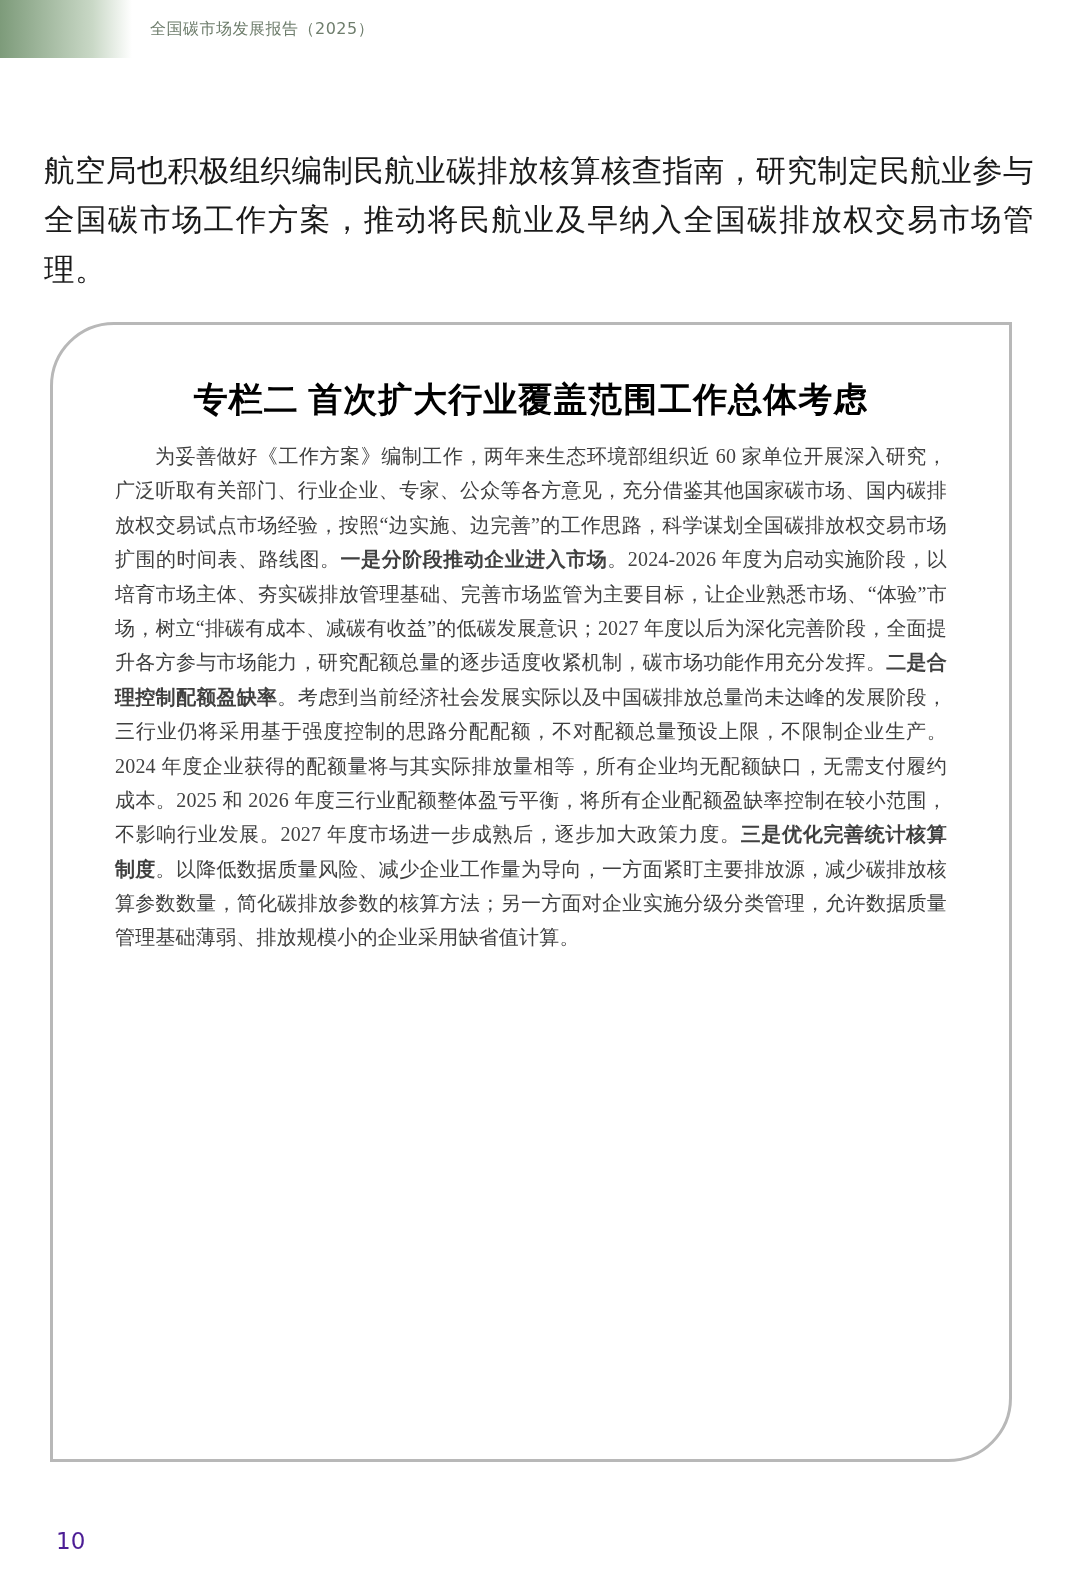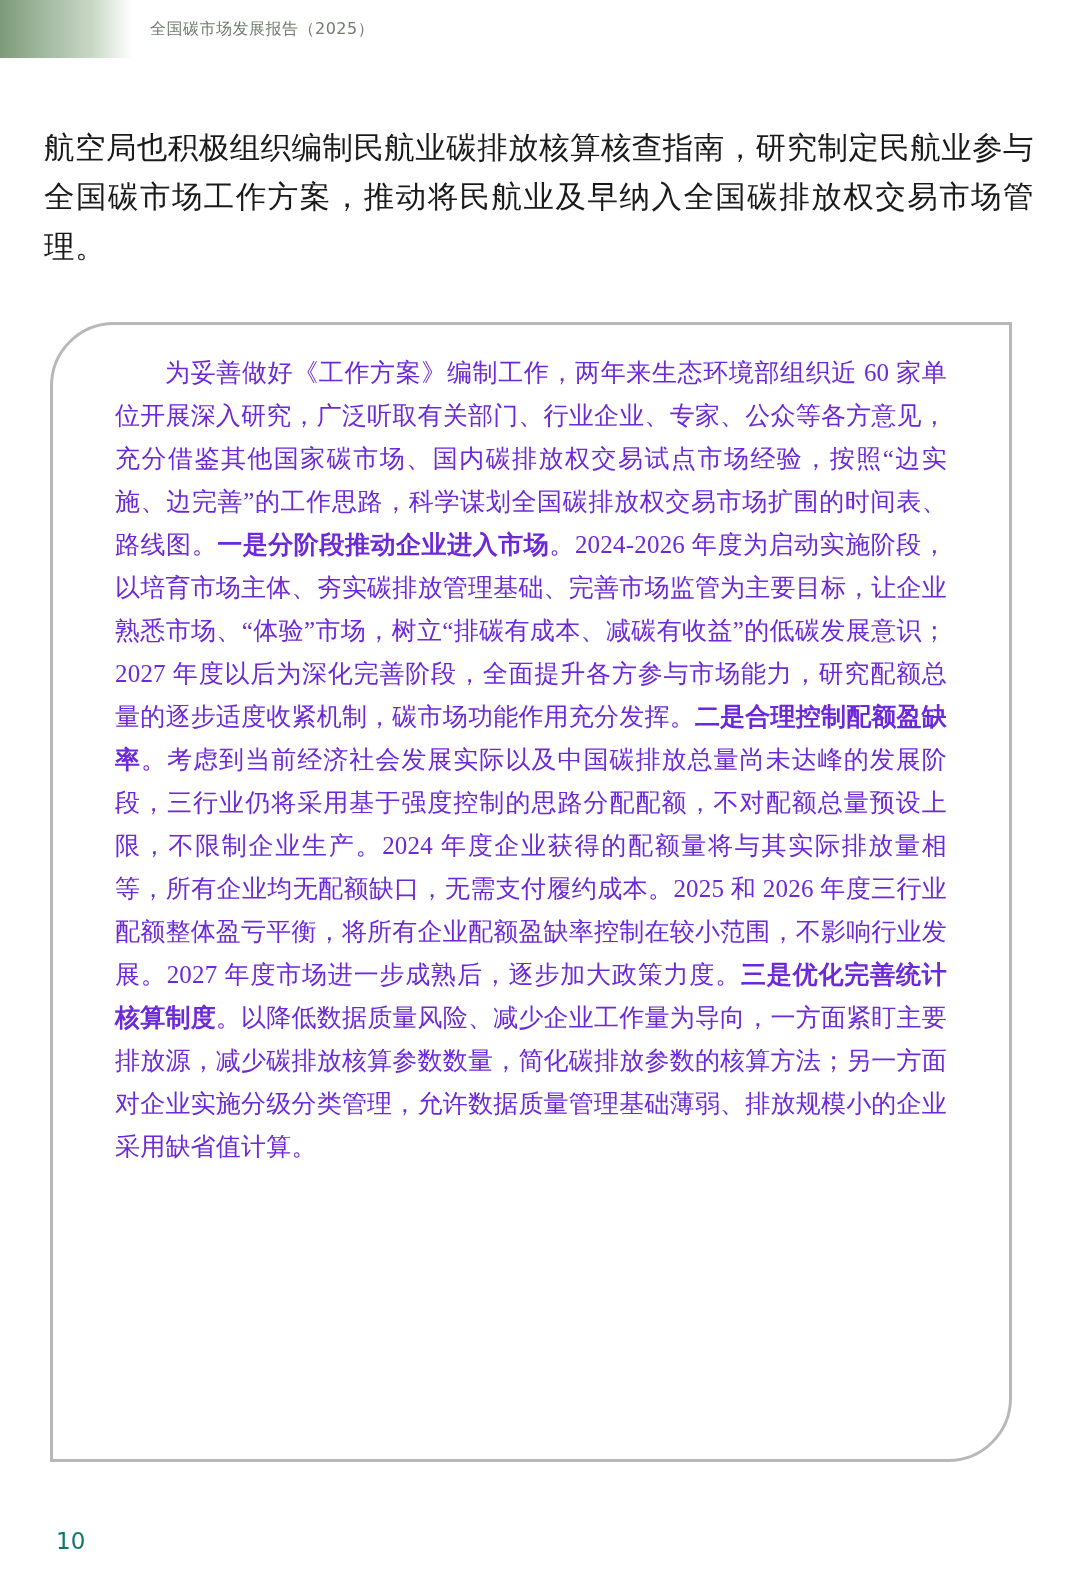--- a/index.html
+++ b/index.html
@@ -39,21 +39,21 @@
     font-family: "DejaVu Sans", "Liberation Sans", sans-serif;
     font-size: 16px;
     color: #6e7d6c;
     letter-spacing: 0.5px;
     white-space: nowrap;
   }
 
   
   .intro-paragraph {
     position: absolute;
-    top: 124px;
+    top: 147px;
     left: 44px;
     width: 990px;
     font-size: 30.5px;
     line-height: 1.62;
     letter-spacing: 0.4px;
     text-align: justify;
     text-justify: inter-ideograph;
   }
 
   
@@ -78,52 +78,53 @@
   .column-title {
     text-align: center;
     font-size: 34px;
     font-weight: bold;
     letter-spacing: 1px;
     margin-top: 26px;
     margin-bottom: 16px;
     color: #000000;
   }
   .column-body {
-    font-size: 25px;
+    font-size: 20px;
     line-height: 1.72;
     letter-spacing: 0.2px;
     text-align: justify;
     text-justify: inter-ideograph;
     padding: 0 36px 0 36px;
     text-indent: 2em;
-    color: #6d28d9;
+    color: #404040;
   }
   .column-body b {
     font-weight: bold;
   }
 
   
   .page-number {
     position: absolute;
     left: 56px;
     top: 1528px;
     font-family: "DejaVu Sans", "Liberation Sans", sans-serif;
     font-size: 23px;
-    color: #0f766e;
+    color: #4c1d95;
   }
 </style>
 </head>
 <body>
 
 <div class="page-header">
   <div class="header-bar"></div>
   <div class="header-title">全国碳市场发展报告（2025）</div>
 </div>
 
 <div class="intro-paragraph">航空局也积极组织编制民航业碳排放核算核查指南，研究制定民航业参与全国碳市场工作方案，推动将民航业及早纳入全国碳排放权交易市场管理。</div>
 
 <div class="column-box">
   <div class="column-inner">
+    <div class="column-title">专栏二 首次扩大行业覆盖范围工作总体考虑</div>
     <div class="column-body"><span>为妥善做好《工作方案》编制工作，两年来生态环境部组织近 60 家单位开展深入研究，广泛听取有关部门、行业企业、专家、公众等各方意见，充分借鉴其他国家碳市场、国内碳排放权交易试点市场经验，按照“边实施、边完善”的工作思路，科学谋划全国碳排放权交易市场扩围的时间表、路线图。</span><b>一是分阶段推动企业进入市场</b><span>。2024-2026 年度为启动实施阶段，以培育市场主体、夯实碳排放管理基础、完善市场监管为主要目标，让企业熟悉市场、“体验”市场，树立“排碳有成本、减碳有收益”的低碳发展意识；2027 年度以后为深化完善阶段，全面提升各方参与市场能力，研究配额总量的逐步适度收紧机制，碳市场功能作用充分发挥。</span><b>二是合理控制配额盈缺率</b><span>。考虑到当前经济社会发展实际以及中国碳排放总量尚未达峰的发展阶段，三行业仍将采用基于强度控制的思路分配配额，不对配额总量预设上限，不限制企业生产。2024 年度企业获得的配额量将与其实际排放量相等，所有企业均无配额缺口，无需支付履约成本。2025 和 2026 年度三行业配额整体盈亏平衡，将所有企业配额盈缺率控制在较小范围，不影响行业发展。2027 年度市场进一步成熟后，逐步加大政策力度。</span><b>三是优化完善统计核算制度</b><span>。以降低数据质量风险、减少企业工作量为导向，一方面紧盯主要排放源，减少碳排放核算参数数量，简化碳排放参数的核算方法；另一方面对企业实施分级分类管理，允许数据质量管理基础薄弱、排放规模小的企业采用缺省值计算。</span></div>
   </div>
 </div>
 
 <div class="page-number">10</div>
 
 </body></html>

